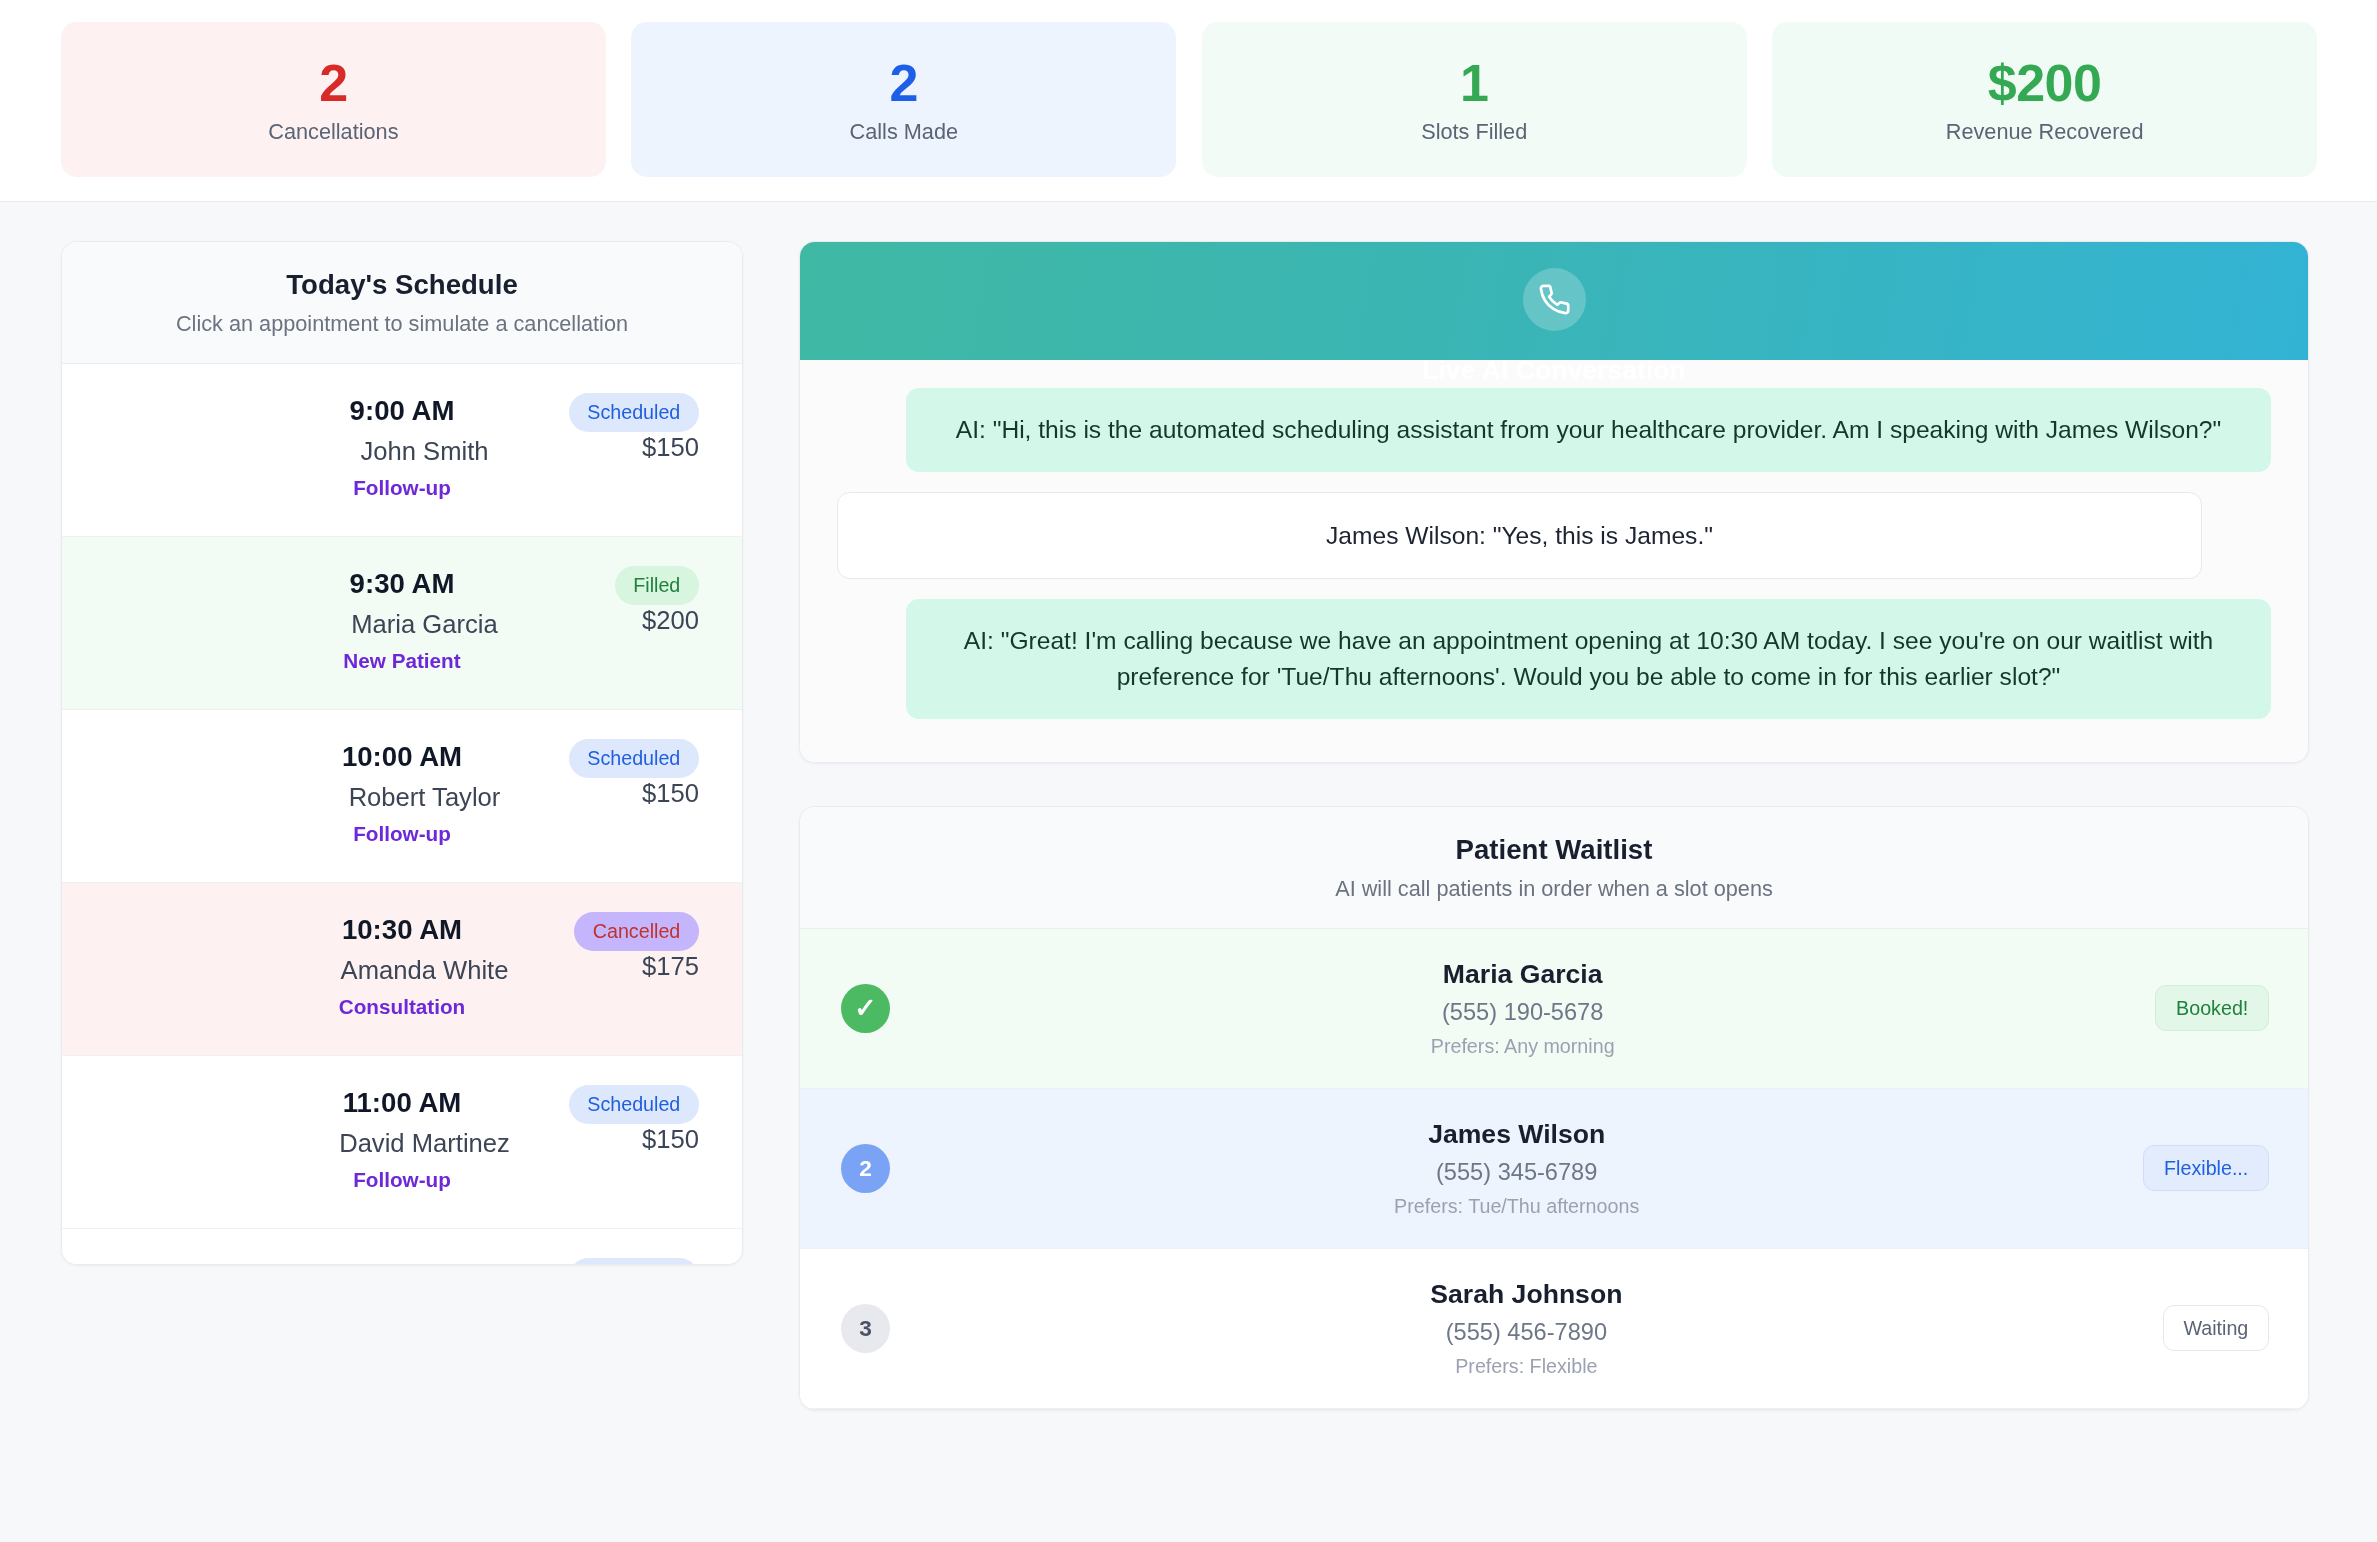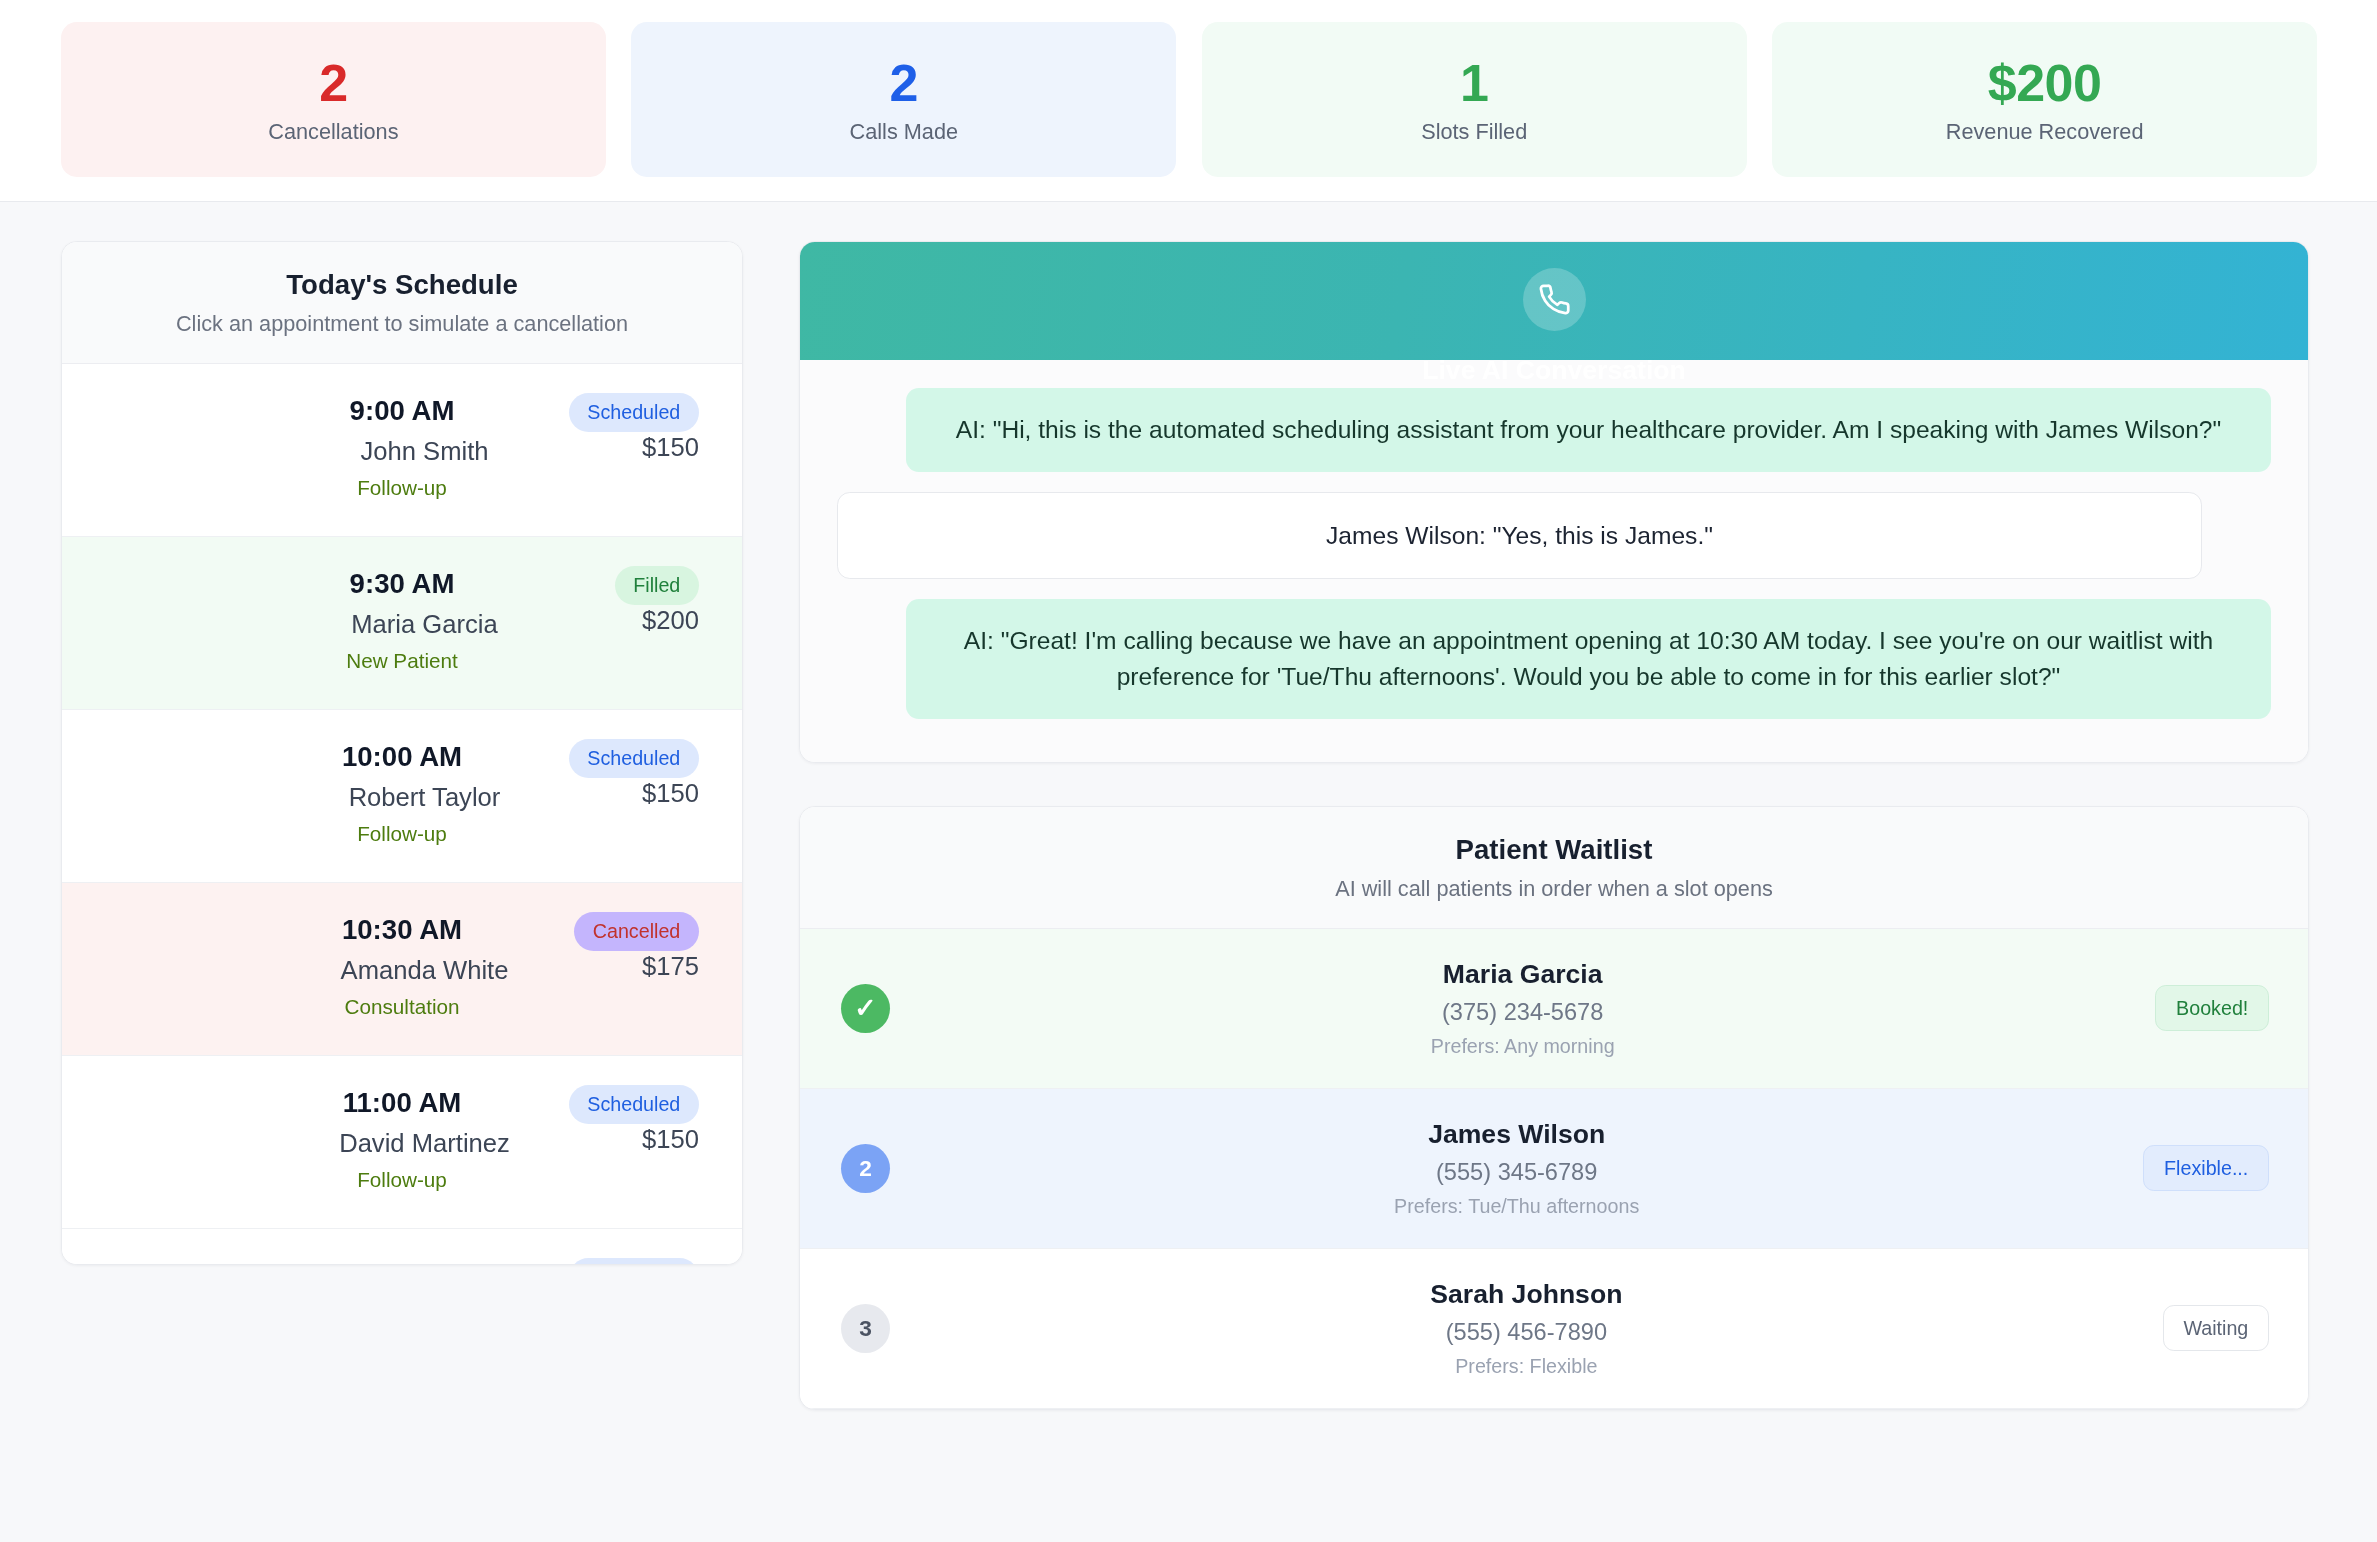--- a/index.html
+++ b/index.html
@@ -117,23 +117,24 @@
   }
   .sched-name {
     font-size: 25.6px;
     color: #3c4555;
     margin-top: 6.9px;
     line-height: 1.25;
     margin-left: 45px;
   }
   .sched-type {
     font-size: 20.7px;
-    color: #4d7c0f;
+    color: #6d28d9;
     margin-top: 6.9px;
     line-height: 1.25;
+    font-weight: bold;
   }
   .sched-right {
     position: absolute;
     right: 43px;
     top: 29.6px;
     display: flex;
     flex-direction: column;
     align-items: flex-end;
     gap: 3px;
   }
@@ -405,21 +406,21 @@
         <div class="card-title">Patient Waitlist</div>
         <div class="card-sub">AI will call patients in order when a slot opens</div>
       </div>
 
       <div class="wait-row w-booked">
         <div class="avatar a-green">
           <span class="check-glyph">✓</span>
         </div>
         <div class="wait-info">
           <div class="wait-name">Maria Garcia</div>
-          <div class="wait-phone">(375) 234-5678</div>
+          <div class="wait-phone">(555) 190-5678</div>
           <div class="wait-pref">Prefers: Any morning</div>
         </div>
         <span class="wait-badge b-booked">Booked!</span>
       </div>
 
       <div class="wait-row w-calling">
         <div class="avatar a-blue">
           <span>2</span>
         </div>
         <div class="wait-info">

